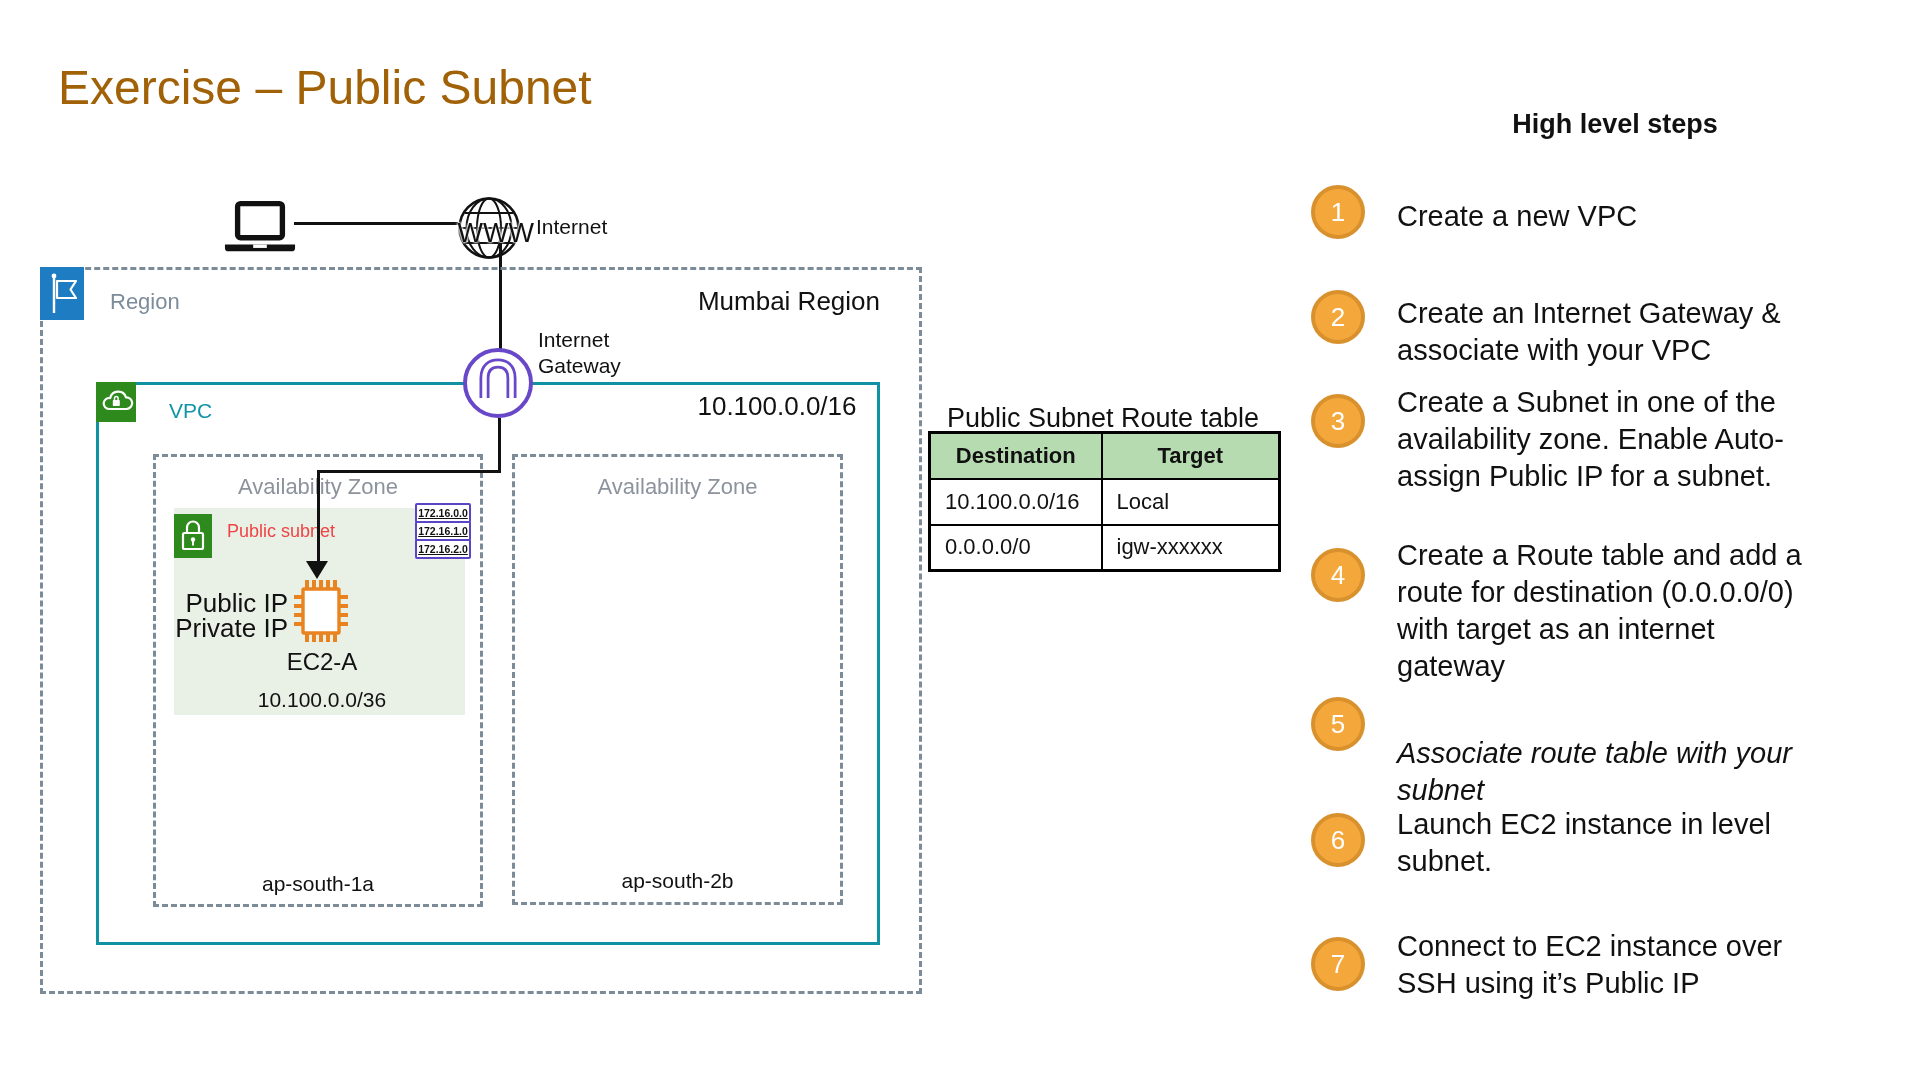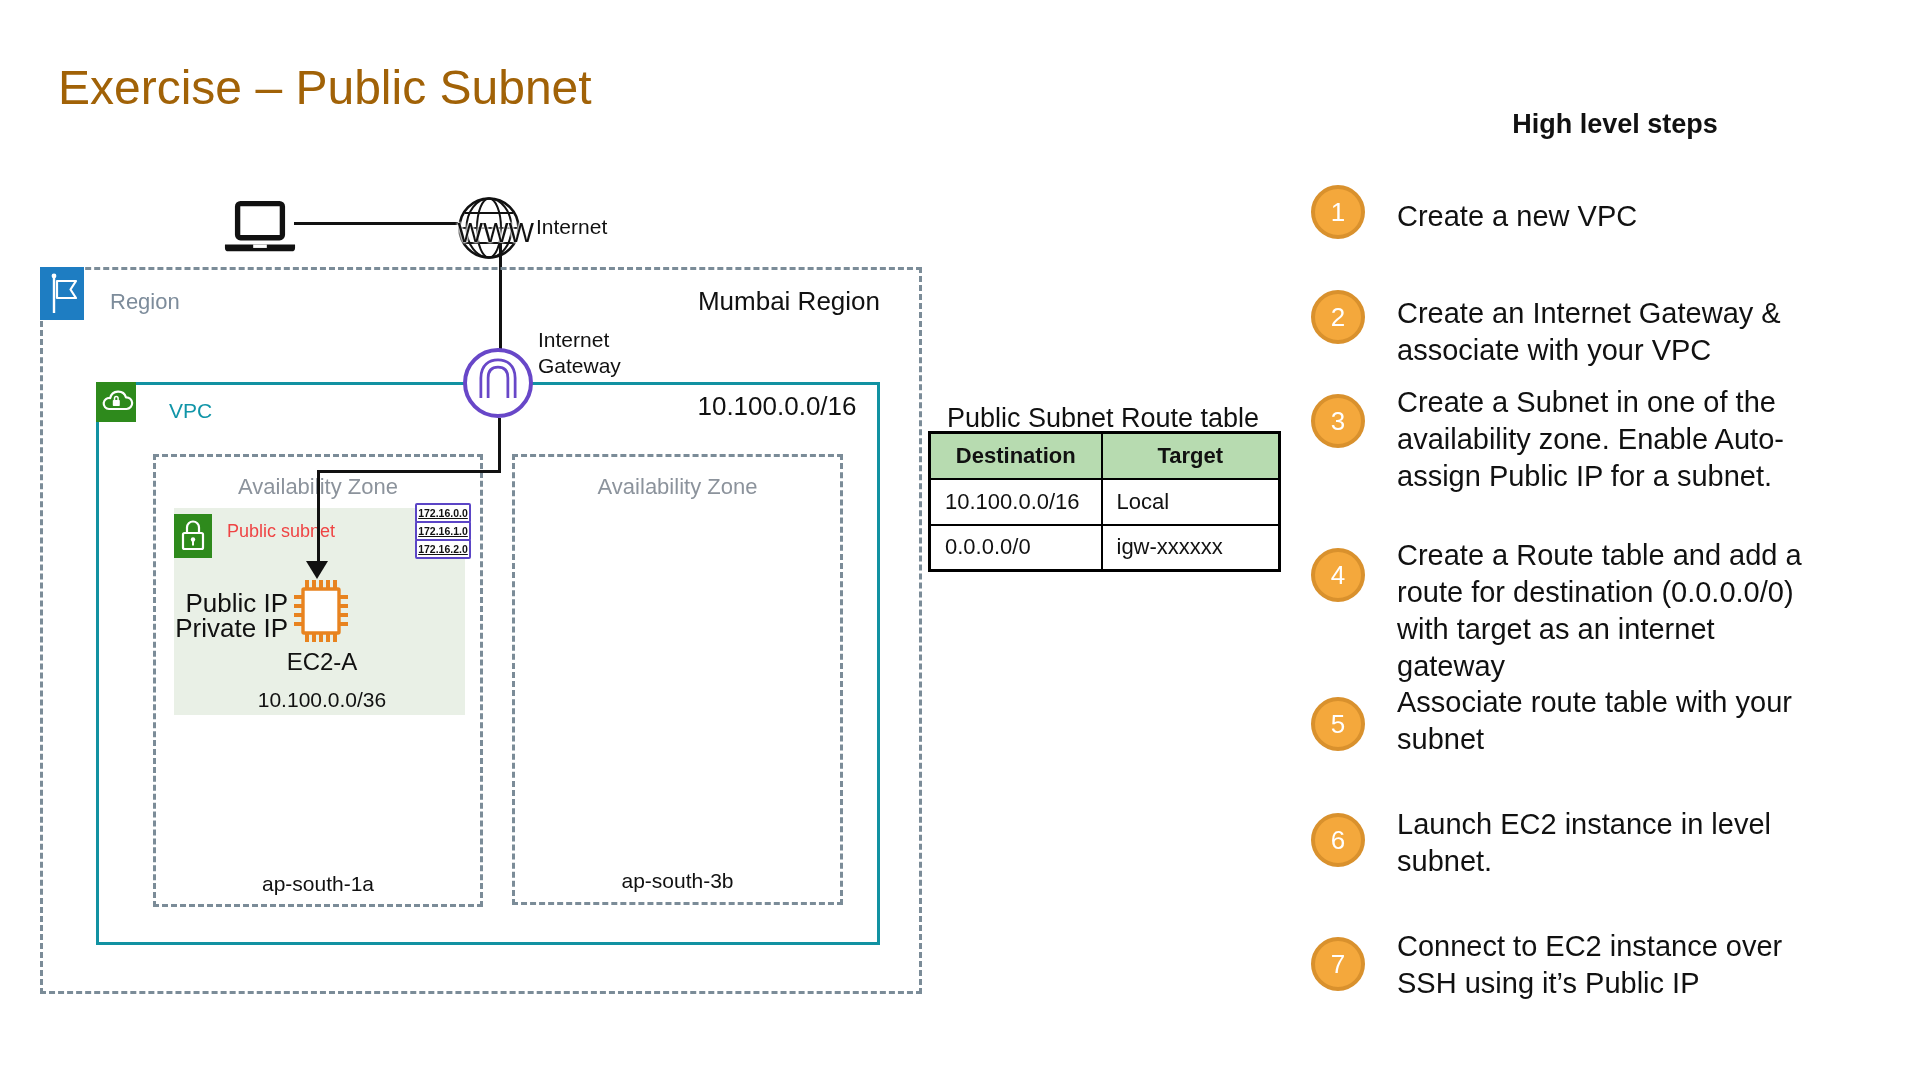--- a/index.html
+++ b/index.html
@@ -66,21 +66,21 @@
   .rt th{background:#b7dbb0;font-weight:bold;text-align:center;}
   .rt td{background:#fff;text-align:left;padding-left:14px;}
   .rt .c1{width:172px;} .rt .c2{width:178px;}
 
   .steps-title{left:1440px;top:109px;width:350px;text-align:center;font-size:27px;font-weight:bold;}
   .step-circle{left:1311px;width:54px;height:54px;box-sizing:border-box;border:4px solid #d9912d;
                border-radius:50%;background:#f4a83c;color:#fff;font-size:26px;display:flex;
                align-items:center;justify-content:center;}
   .step-text{left:1397px;width:420px;font-size:29px;line-height:37px;color:#111;}
   .sc1{top:185px;} .sc2{top:290px;} .sc3{top:394px;} .sc4{top:548px;} .sc5{top:697px;} .sc6{top:813px;} .sc7{top:937px;}
-  .st1{top:198px;} .st2{top:295px;} .st3{top:384px;} .st4{top:537px;} .st5{top:684px;} .st6{top:806px;} .st7{top:928px;}
+  .st1{top:198px;} .st2{top:295px;} .st3{top:384px;} .st4{top:537px;} .st5{top:735px;font-style:italic;} .st6{top:806px;} .st7{top:928px;}
 </style>
 </head>
 <body>
 
 <div class="canvas">
 
   <div class="abs slide-title">Exercise  – Public Subnet</div>
 
   <div class="abs laptop">
     <svg width="74" height="54" viewBox="0 0 76 54">
@@ -136,21 +136,21 @@
     </svg>
   </div>
   <div class="abs igw-label pre">Internet
 Gateway</div>
 
   <div class="abs az-box az1"></div>
   <div class="abs az-box az2"></div>
   <div class="abs az-label az1-label">Availability Zone</div>
   <div class="abs az-label az2-label">Availability Zone</div>
   <div class="abs az-name az1-name">ap-south-1a</div>
-  <div class="abs az-name az2-name">ap-south-3b</div>
+  <div class="abs az-name az2-name">ap-south-2b</div>
 
   <div class="abs subnet-box"></div>
   <div class="abs lock-icon">
     <svg width="38" height="44" viewBox="0 0 38 44">
       <rect x="9" y="19" width="20" height="16" rx="1.5" stroke="#fff" stroke-width="2.2" fill="none"></rect>
       <path d="M13 19 v-5.5 a6 6 0 0 1 12 0 V19" stroke="#fff" stroke-width="2.2" fill="none"></path>
       <circle cx="19" cy="25.5" r="2.2" fill="#fff"></circle>
       <rect x="18" y="26.5" width="2" height="5" fill="#fff"></rect>
     </svg>
   </div>

